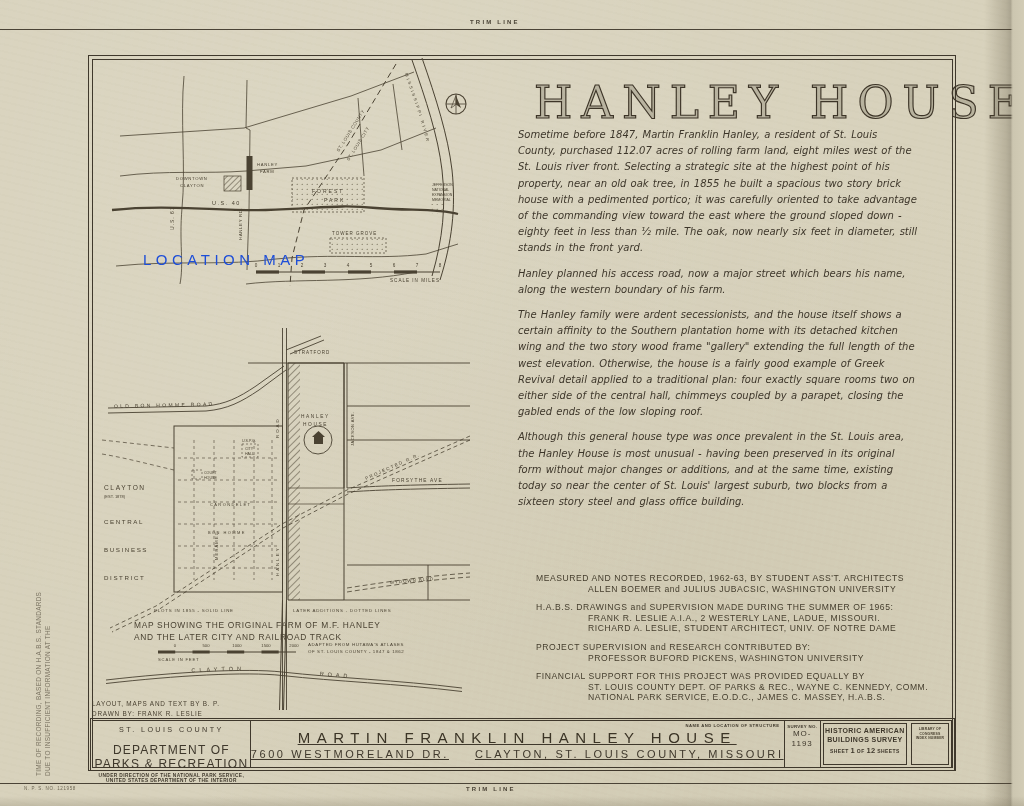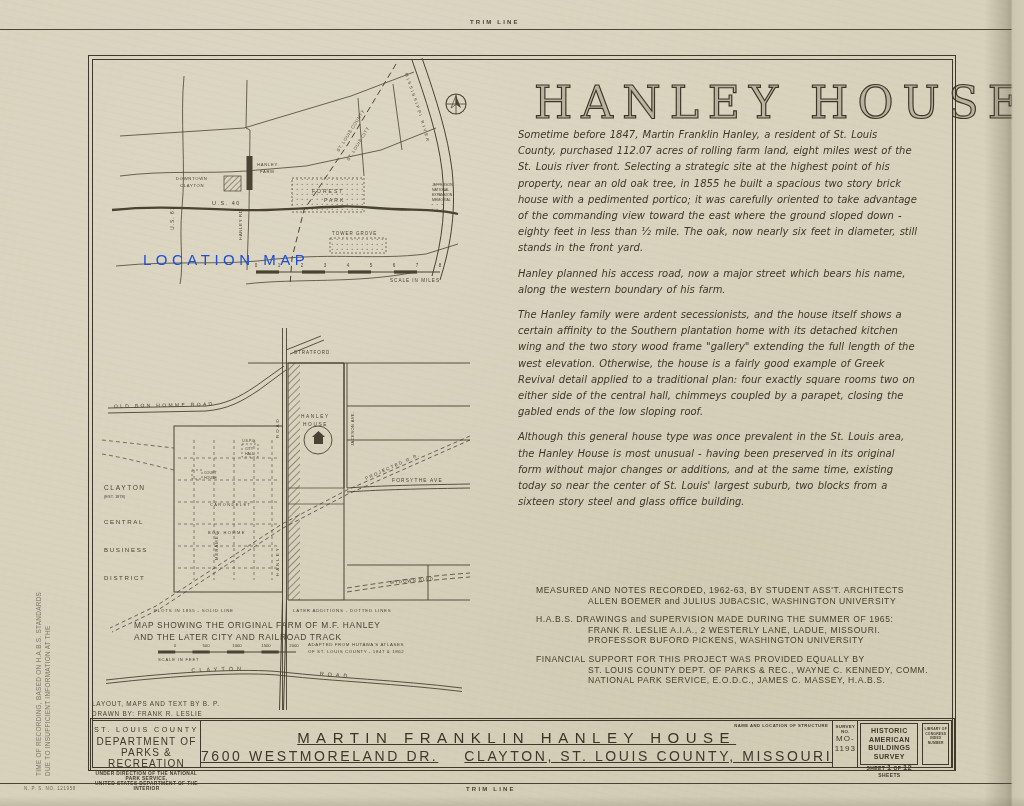--- a/index.html
+++ b/index.html
@@ -38,42 +38,42 @@
     font-family:"DejaVu Serif", serif;font-size:44px;line-height:46px;letter-spacing:9px;white-space:nowrap;
     color:rgba(61,53,40,.20);-webkit-text-stroke:1.15px #3d3528;}
   .body-copy{position:absolute;left:518px;top:127px;width:400px;
     font-family:"DejaVu Sans", sans-serif;font-style:italic;font-size:10px;line-height:16.2px;
     color:#3d362a;word-spacing:1px;}
   .body-copy p{margin:0 0 9px 0;}
 
   .credits{position:absolute;left:536px;top:573px;width:416px;
     font-size:8.6px;letter-spacing:.55px;line-height:10.6px;color:#443d2d;}
   .credits .head{margin-top:8px;}
-  .credits .head:first-child{margin-top:12px;}
+  .credits .head:first-child{margin-top:0;}
   .credits .sub{padding-left:52px;}
 
   
   .locmap-title{position:absolute;left:143px;top:251px;font-size:15px;letter-spacing:4.5px;color:#1d4ed8;}
 
   .notes{position:absolute;left:92px;top:699px;font-size:6.4px;letter-spacing:.8px;line-height:9.6px;color:#4a4232;}
 
   
   .titleblock{position:absolute;left:92px;top:720px;width:858px;height:46px;display:flex;
     border:1.2px solid #3f382c;background:rgba(0,0,0,0);}
   .titleblock::after{content:"";position:absolute;inset:-3.5px;border:1px solid #3f382c;pointer-events:none;}
   .tb-cell{position:relative;box-sizing:border-box;}
   .tb-agency{width:192px;border-right:1.2px solid #3f382c;text-align:center;padding-top:4px;}
   .tb-agency .l1{font-size:7.2px;letter-spacing:2.4px;}
-  .tb-agency .l2{font-size:10px;letter-spacing:1.2px;margin-top:2px;}
+  .tb-agency .l2{font-size:12px;letter-spacing:1.2px;margin-top:9px;}
   .tb-agency .l3{font-size:4.8px;font-weight:bold;letter-spacing:.4px;margin-top:2px;}
   .tb-agency .l4{font-size:4.8px;font-weight:bold;letter-spacing:.4px;}
   .tb-name{flex:1;border-right:1.2px solid #3f382c;text-align:center;text-decoration:underline;}
   .tb-name .hdr{position:absolute;top:1.5px;right:4px;font-size:4.2px;font-weight:bold;letter-spacing:.5px;}
   .tb-name .nm{margin-top:8px;font-size:15px;letter-spacing:6.5px;white-space:nowrap;color:#3b3426;}
-  .tb-name .addr{margin-top:2px;font-size:14px;letter-spacing:2.6px;white-space:nowrap;}
+  .tb-name .addr{margin-top:2px;font-size:11px;letter-spacing:2.6px;white-space:nowrap;}
   .tb-name .addr .gap{display:inline-block;width:26px;}
   .tb-survey{width:44px;border-right:1.2px solid #3f382c;text-align:center;padding-top:3px;}
   .tb-survey .sl{font-size:4.4px;font-weight:bold;letter-spacing:.3px;}
   .tb-survey .sn{font-size:8px;letter-spacing:1px;line-height:9.5px;}
   .tb-habs{width:102px;margin:2px;border:1px solid #3f382c;text-align:center;padding-top:3px;}
   .tb-habs .h{font-size:7px;font-weight:bold;letter-spacing:.4px;line-height:8.6px;}
   .tb-habs .sheetline{font-size:5px;font-weight:bold;letter-spacing:.4px;margin-top:1.5px;}
   .tb-habs .num{font-size:7.5px;}
   .tb-loc{width:46px;margin:2px;border:1px solid #3f382c;text-align:center;padding-top:3px;}
   .tb-loc div{font-size:3.4px;font-weight:bold;letter-spacing:.2px;line-height:4.6px;color:#4a4232;}
@@ -303,20 +303,22 @@
   <p>Hanley planned his access road, now a major street which bears his name, along the western boundary of his farm.</p>
   <p>The Hanley family were ardent secessionists, and the house itself shows a certain affinity to the Southern plantation home with its detached kitchen wing and the two story wood frame "gallery" extending the full length of the west elevation. Otherwise, the house is a fairly good example of Greek Revival detail applied to a traditional plan: four exactly square rooms two on either side of the central hall, chimmeys coupled by a parapet, closing the gabled ends of the low sloping roof.</p>
   <p>Although this general house type was once prevalent in the St. Louis area, the Hanley House is most unusual - having been preserved in its original form without major changes or additions, and at the same time, existing today so near the center of St. Louis' largest suburb, two blocks from a sixteen story steel and glass office building.</p>
 </div>
 
 <div class="credits">
   <div class="head">MEASURED AND NOTES RECORDED, 1962-63, BY STUDENT ASS'T. ARCHITECTS</div>
   <div class="sub">ALLEN BOEMER and JULIUS JUBACSIC, WASHINGTON UNIVERSITY</div>
   <div class="head">H.A.B.S. DRAWINGS and SUPERVISION MADE DURING THE SUMMER OF 1965:</div>
   <div class="sub">FRANK R. LESLIE A.I.A., 2 WESTERLY LANE, LADUE, MISSOURI.</div>
+  <div class="sub">RICHARD A. LESLIE, STUDENT ARCHITECT, UNIV. OF NOTRE DAME</div>
+  <div class="head">PROJECT SUPERVISION and RESEARCH CONTRIBUTED BY:</div>
   <div class="sub">PROFESSOR BUFORD PICKENS, WASHINGTON UNIVERSITY</div>
   <div class="head">FINANCIAL SUPPORT FOR THIS PROJECT WAS PROVIDED EQUALLY BY</div>
   <div class="sub">ST. LOUIS COUNTY DEPT. OF PARKS &amp; REC., WAYNE C. KENNEDY, COMM.</div>
   <div class="sub">NATIONAL PARK SERVICE, E.O.D.C., JAMES C. MASSEY, H.A.B.S.</div>
 </div>
 
 <div class="notes">
   <div>LAYOUT, MAPS AND TEXT BY B. P.</div>
   <div>DRAWN BY: FRANK R. LESLIE</div>
 </div>

